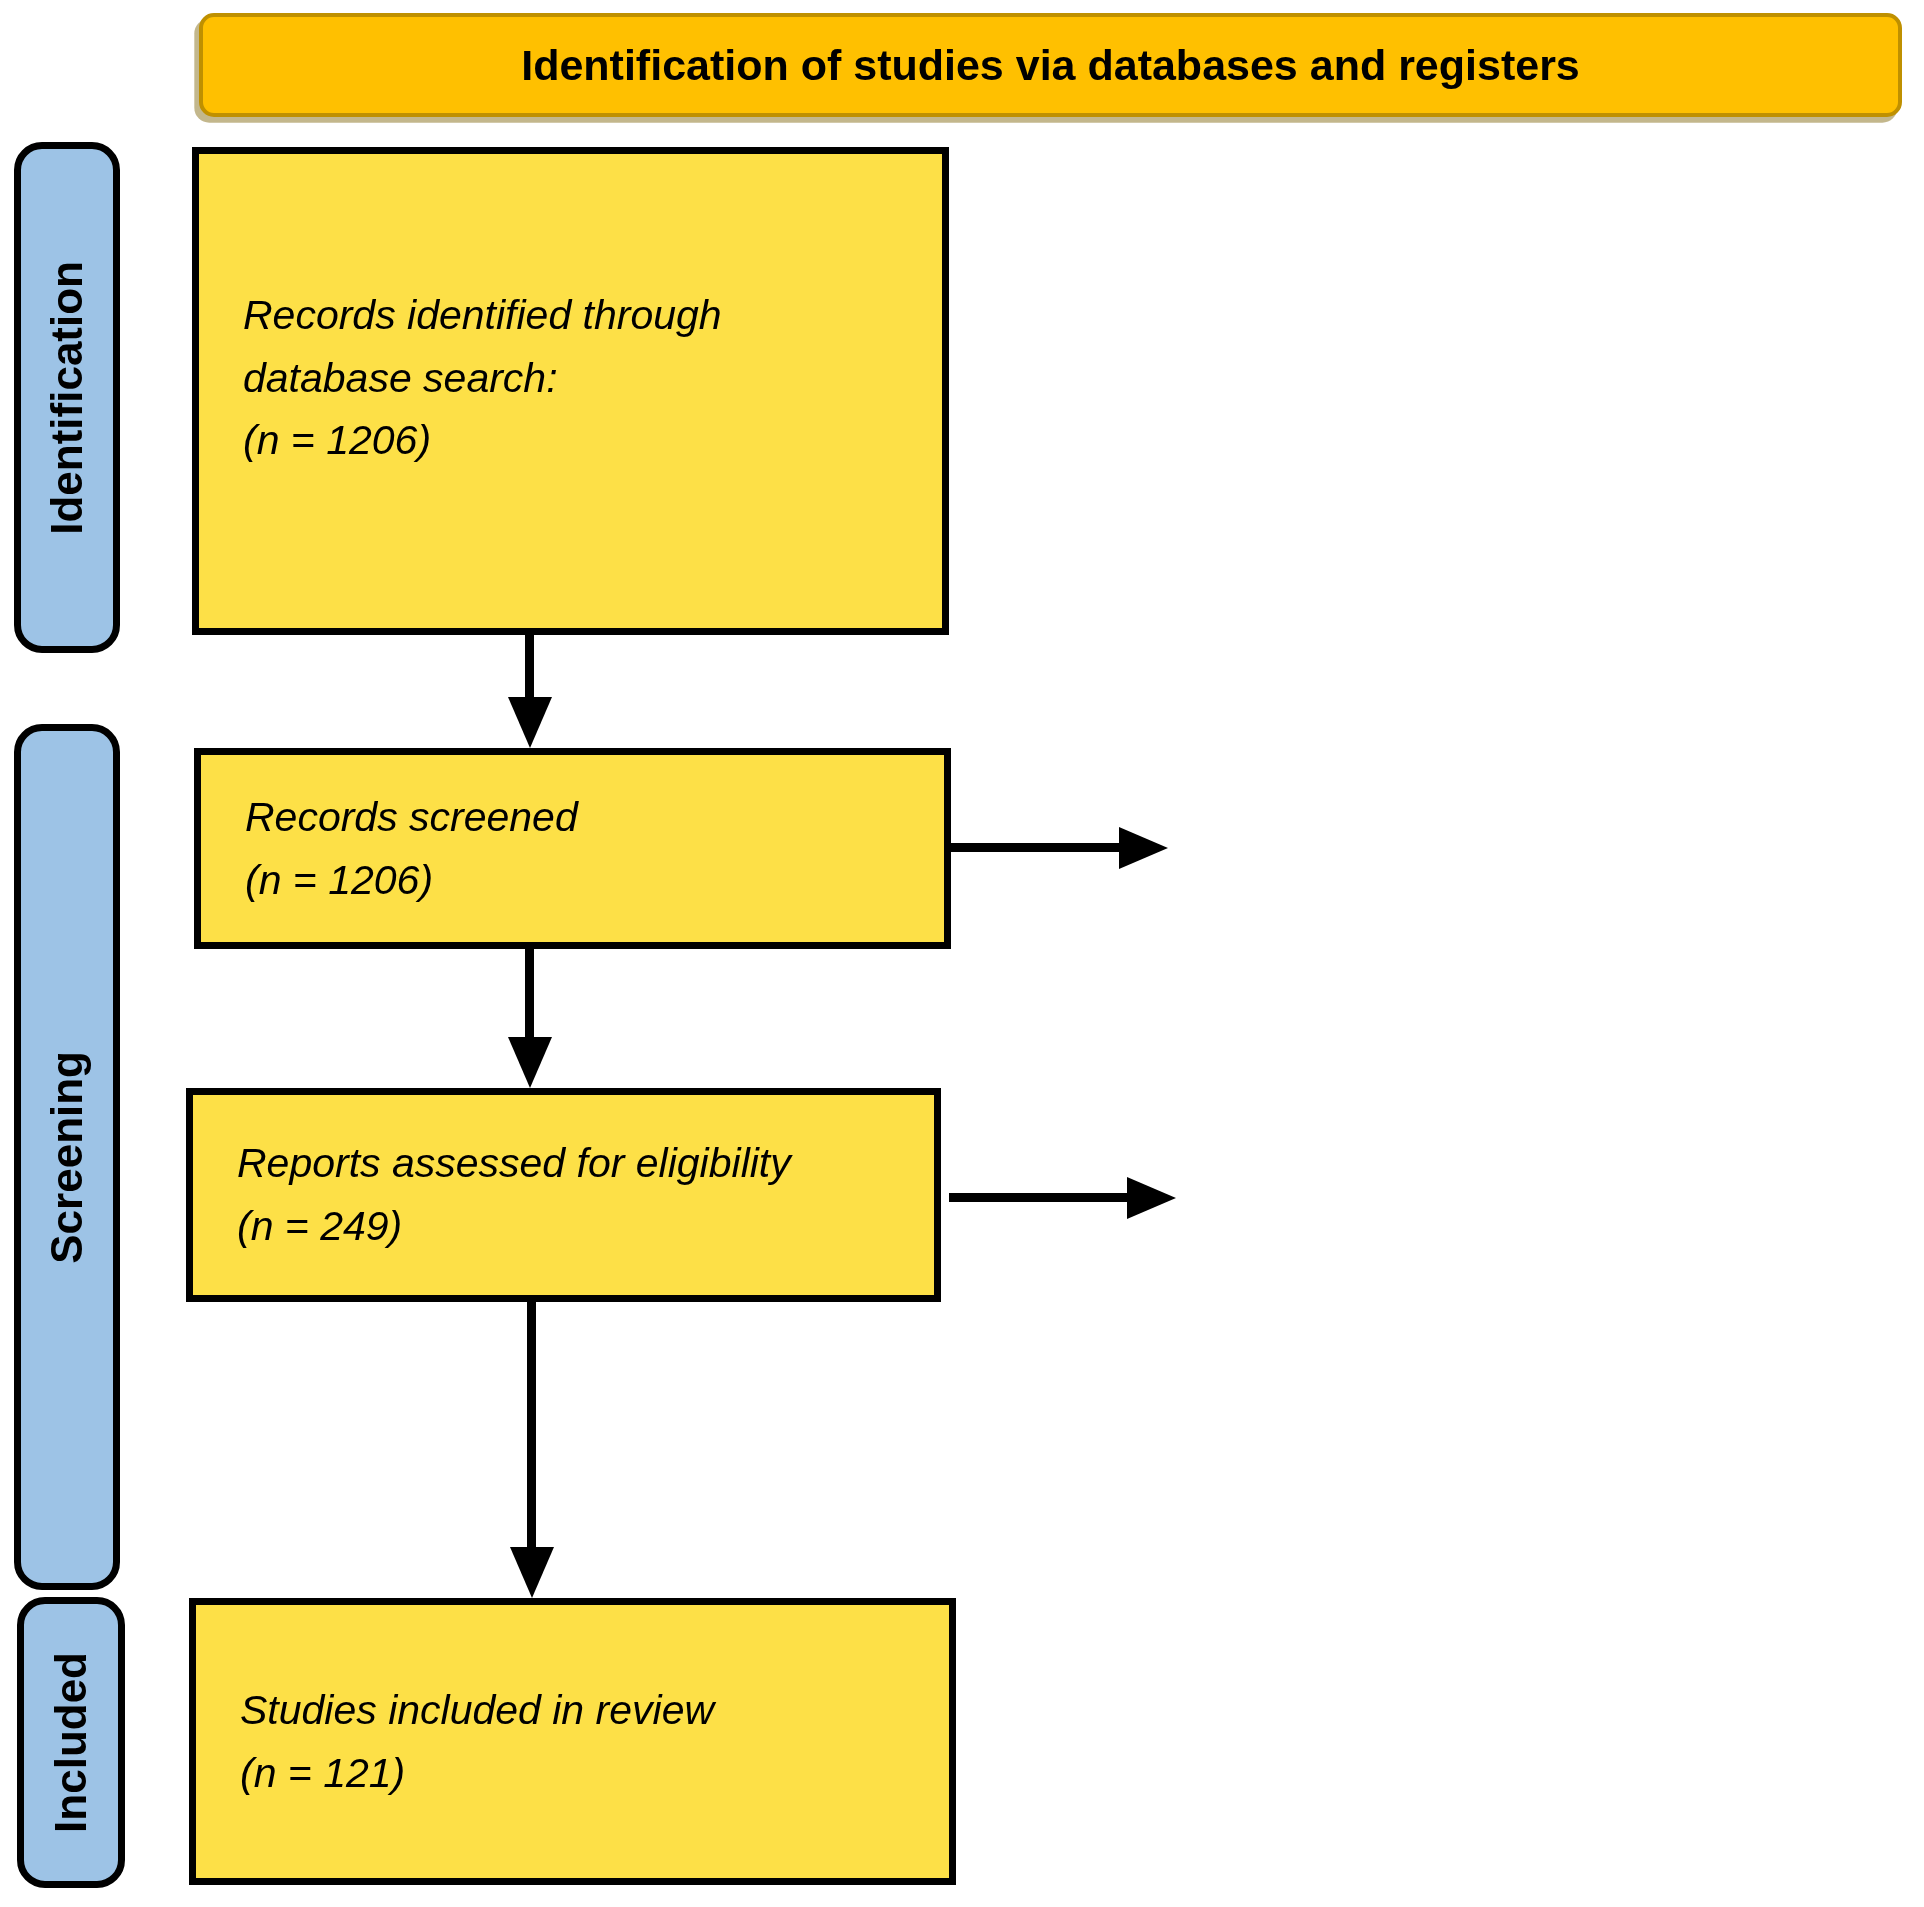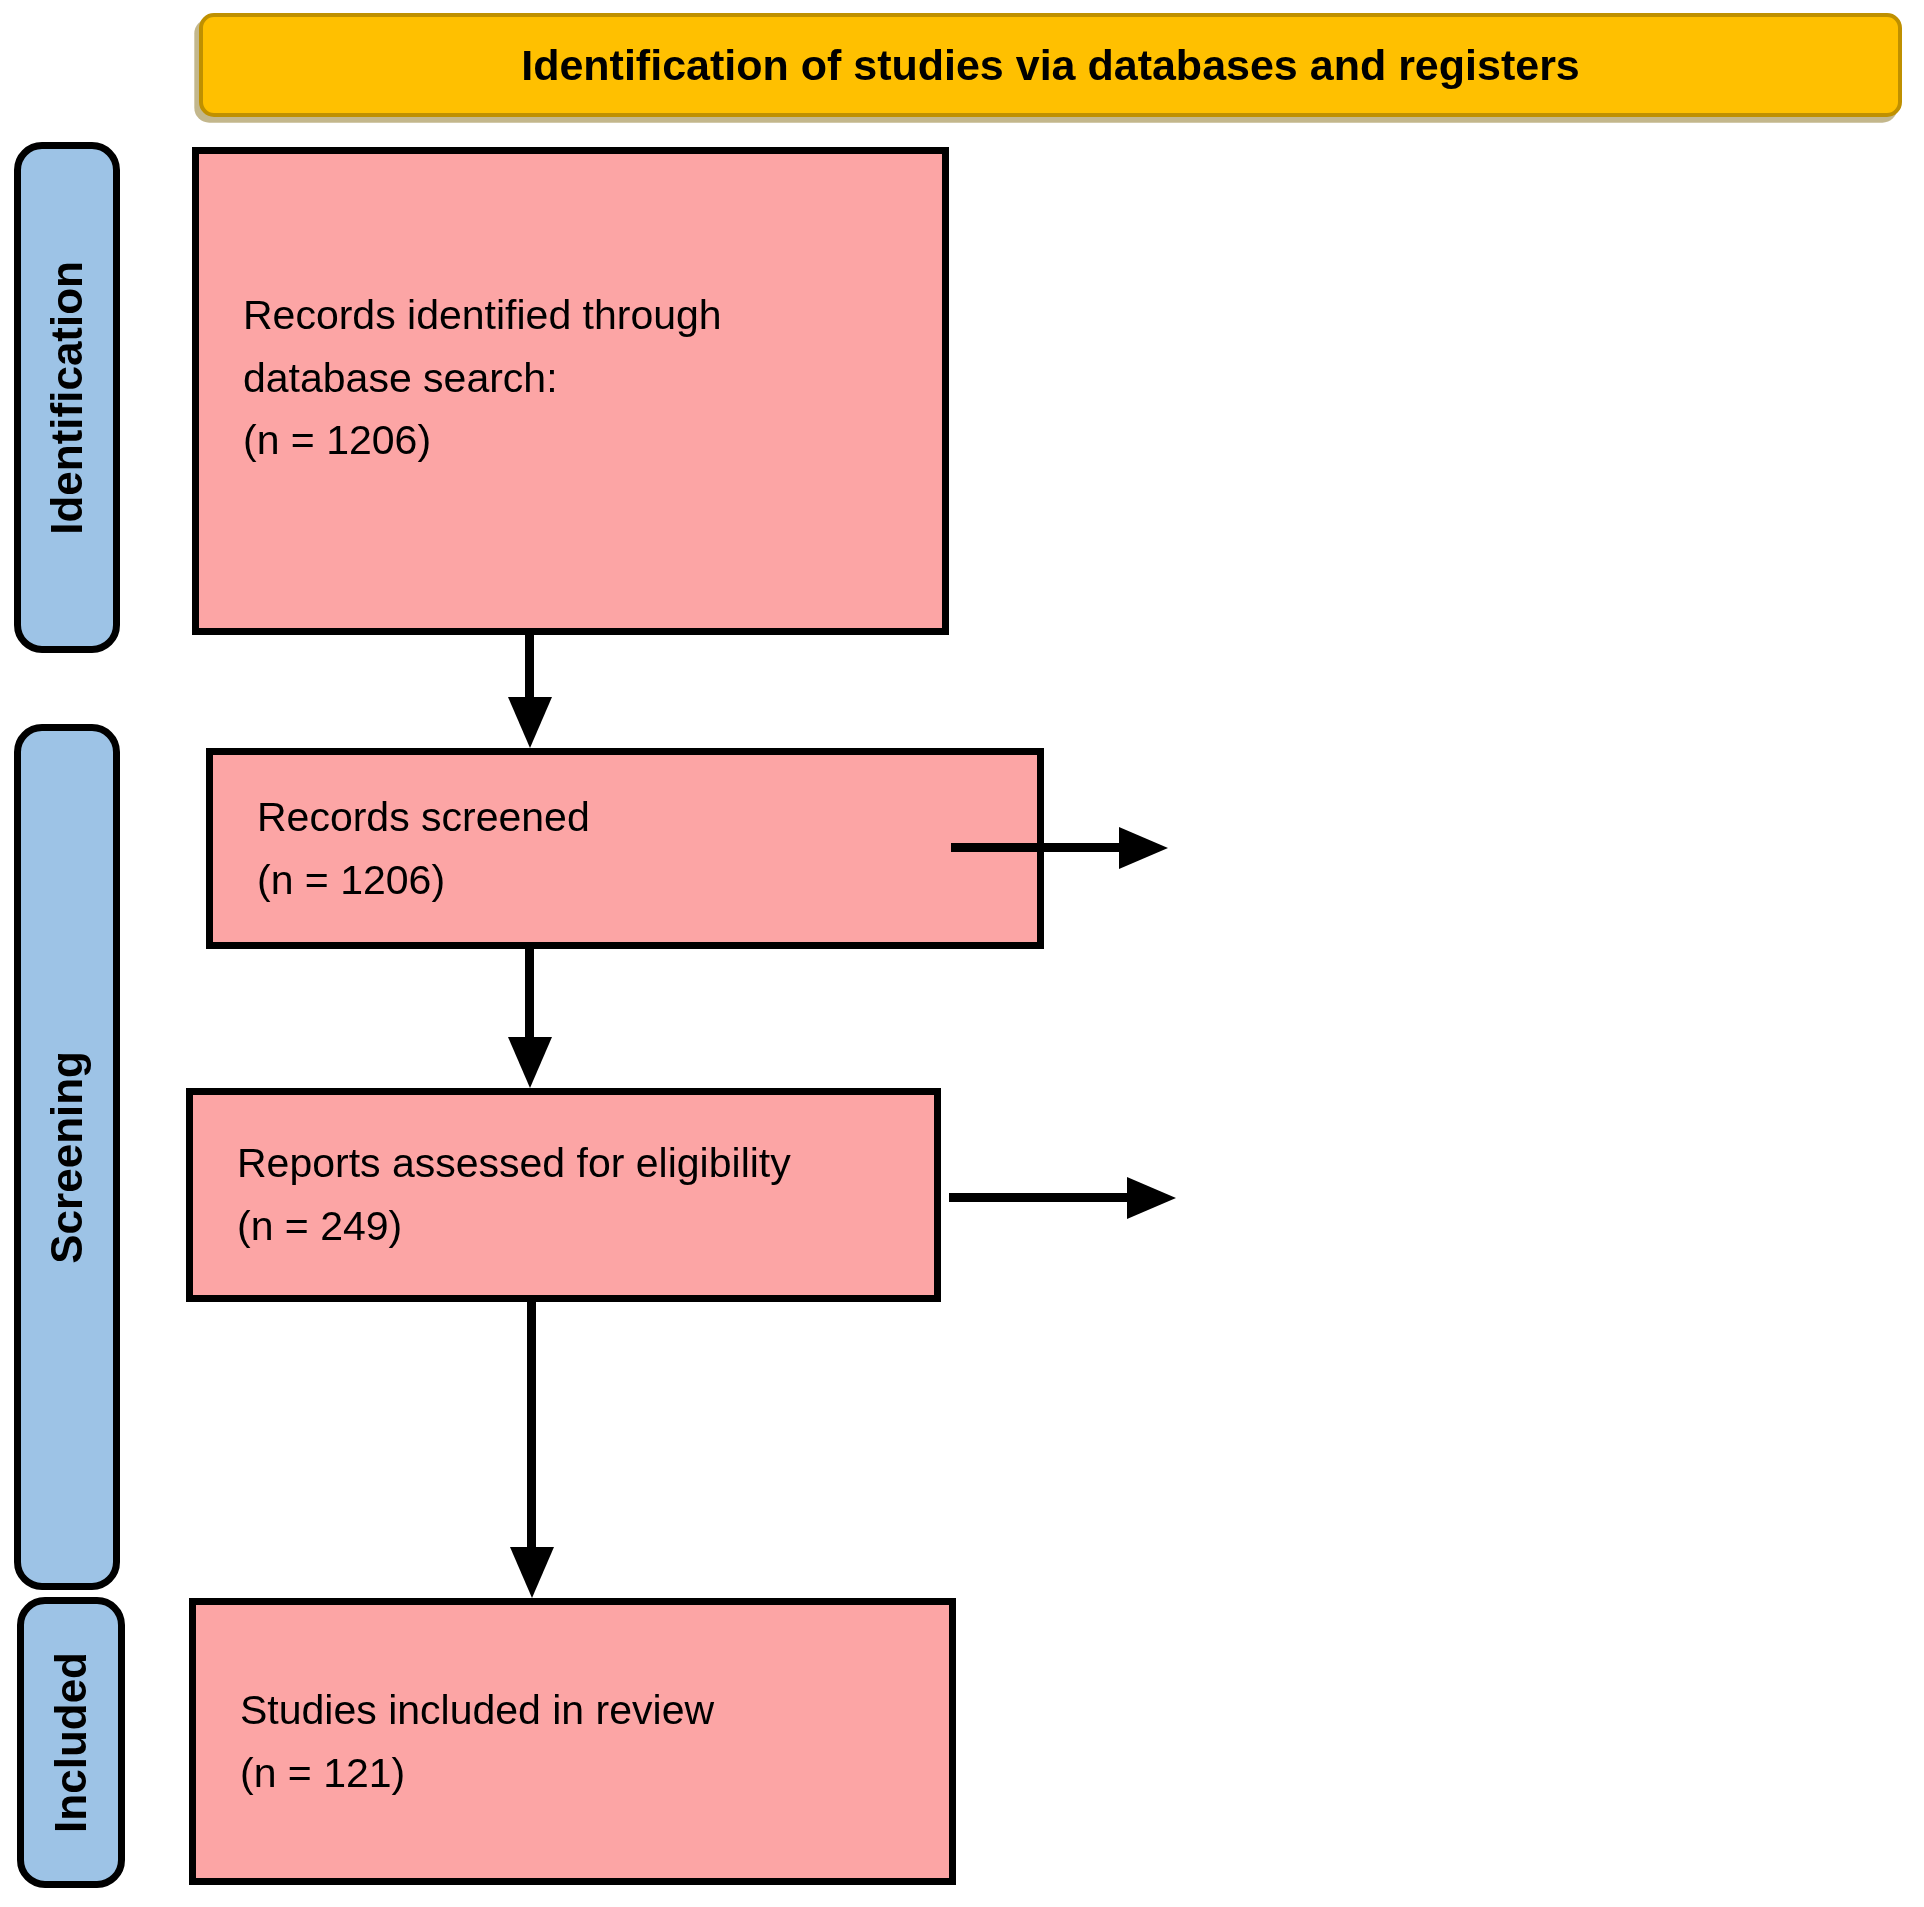--- a/index.html
+++ b/index.html
@@ -46,32 +46,32 @@
     font-size:44px;font-weight:bold;
     white-space:nowrap;
   }
   .stage-identification{left:14px;top:142px;width:106px;height:511px;}
   .stage-screening{left:14px;top:724px;width:106px;height:866px;}
   .stage-included{left:17px;top:1597px;width:108px;height:291px;}
   
   .flow-box{
     position:absolute;
     box-sizing:border-box;
-    background:#fca5a5;
+    background:#fde047;
     border:7.6px solid var(--outline);
     display:flex;align-items:center;
-    padding-left:44px;padding-right:15px;
+    padding-left:44px;padding-right:15px;font-style:italic;
   }
   .box-text{
     font-size:41px;line-height:1.53;
     white-space:pre-line;
   }
   .box-records-identified{left:192px;top:147px;width:757px;height:488px;}
   .box-records-identified .box-text{transform:translateY(-13.2px);}
-  .box-records-screened{left:206px;top:748px;width:838px;height:201px;}
+  .box-records-screened{left:194px;top:748px;width:757px;height:201px;}
   .box-reports-assessed{left:186px;top:1088px;width:755px;height:214px;}
   .box-studies-included{left:189px;top:1598px;width:767px;height:287px;}
   .box-title-abstracts-excluded{left:1168px;top:749px;width:738px;height:206px;}
   .box-fulltext-excluded{left:1176px;top:1088px;width:723px;height:212px;}
   
   .arrow{position:absolute;}
   .arrow .shaft-v{
     position:absolute;left:50%;margin-left:-4.3px;width:8.5px;
     top:0;height:calc(100% - 47px);
     background:var(--outline);

